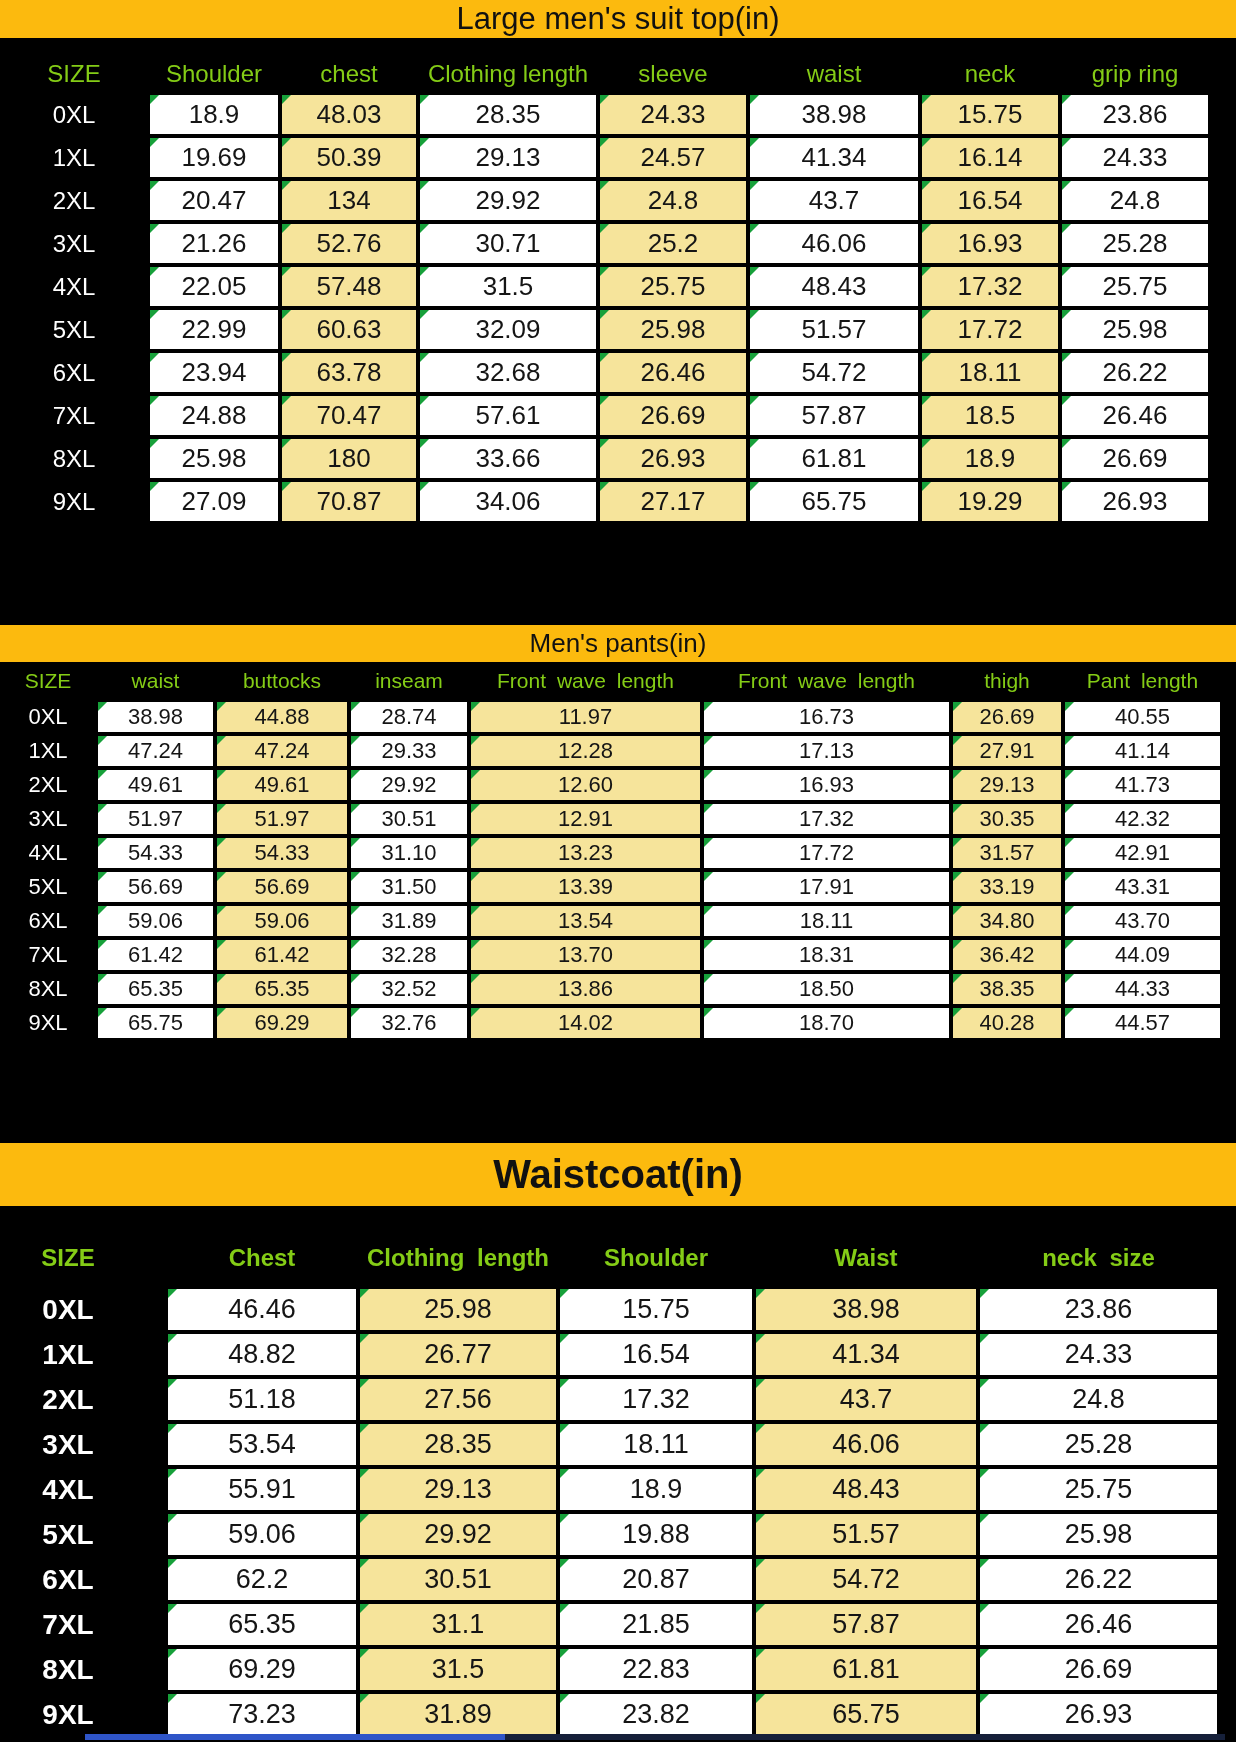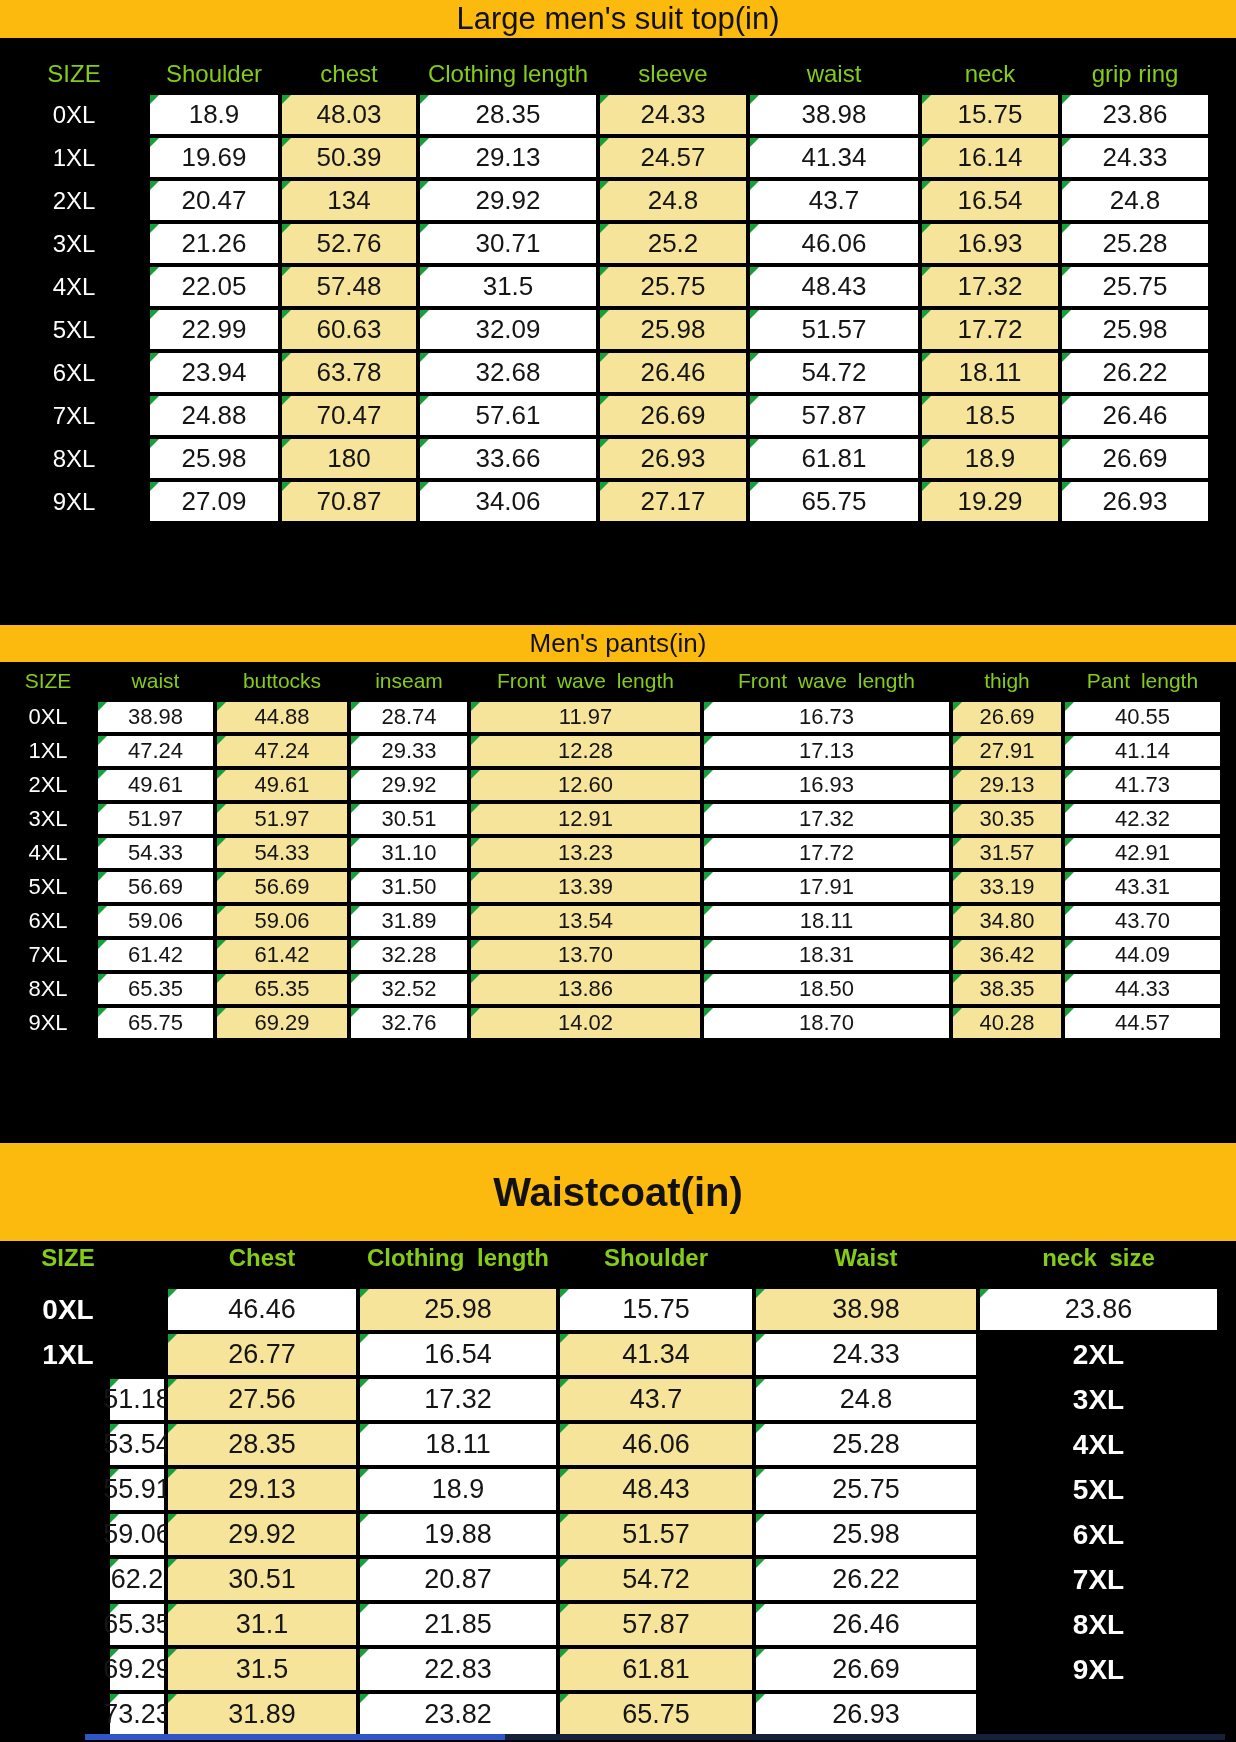--- a/index.html
+++ b/index.html
@@ -13,21 +13,21 @@
   .page{
     position:relative;width:1236px;height:1742px;background:#000;
     font-family:"Liberation Sans", sans-serif;overflow:hidden;
   }
   .band{
     position:absolute;left:0;width:1236px;background:var(--amber);
     display:flex;align-items:center;justify-content:center;color:#111;
   }
   .band.b0{top:0;height:38px;font-size:31px;}
   .band.b1{top:625px;height:37px;font-size:26px;}
-  .band.b2{top:1143px;height:98px;font-size:40px;font-weight:bold;}
+  .band.b2{top:1143px;height:63px;font-size:40px;font-weight:bold;}
   .grid{position:absolute;display:grid;}
   .grid.g0{left:0;top:55px;}
   .grid.g1{left:0;top:662px;}
   .grid.g2{left:28px;top:1228px;}
   .hcell{
     display:flex;align-items:center;justify-content:center;
     color:#84cc16;background:transparent;white-space:nowrap;
   }
   .g0 .hcell{font-size:24px;}
   .g1 .hcell{font-size:21px;word-spacing:5px;}
@@ -255,20 +255,21 @@
       <div class="hcell">neck size</div>
       <div class="szcell">0XL</div>
       <div class="spacer"></div>
       <div class="cell w">46.46</div>
       <div class="cell y">25.98</div>
       <div class="cell w">15.75</div>
       <div class="cell y">38.98</div>
       <div class="cell w">23.86</div>
       <div class="szcell">1XL</div>
       <div class="spacer"></div>
+      <div class="cell w">48.82</div>
       <div class="cell y">26.77</div>
       <div class="cell w">16.54</div>
       <div class="cell y">41.34</div>
       <div class="cell w">24.33</div>
       <div class="szcell">2XL</div>
       <div class="spacer"></div>
       <div class="cell w">51.18</div>
       <div class="cell y">27.56</div>
       <div class="cell w">17.32</div>
       <div class="cell y">43.7</div>

